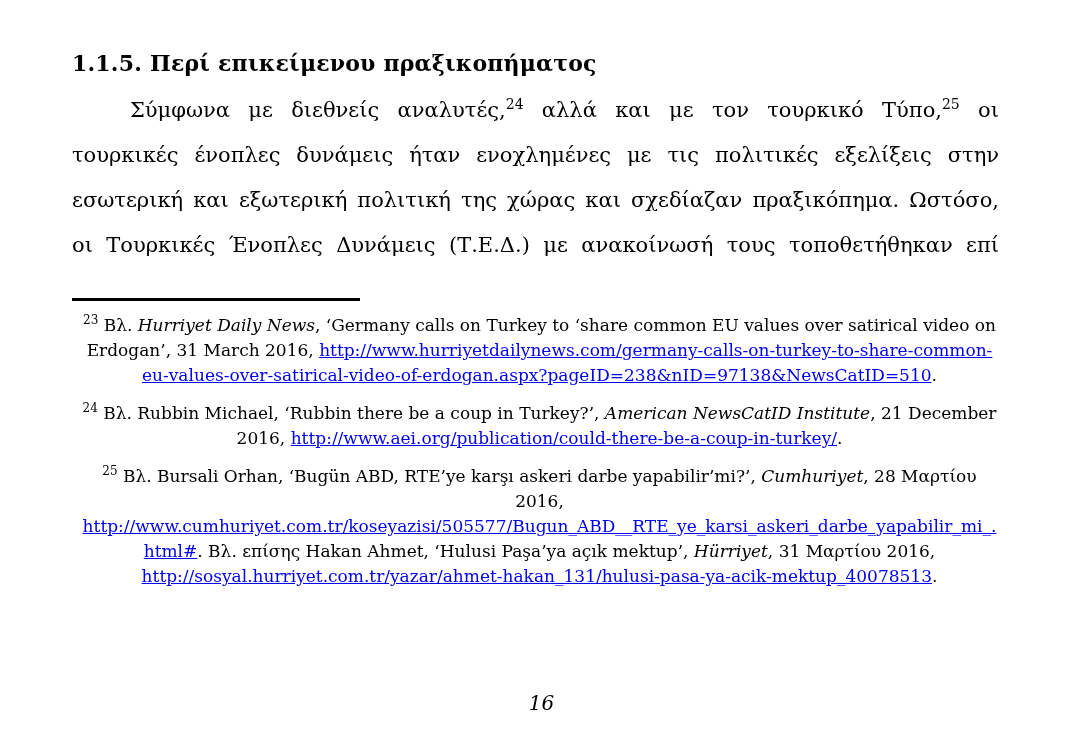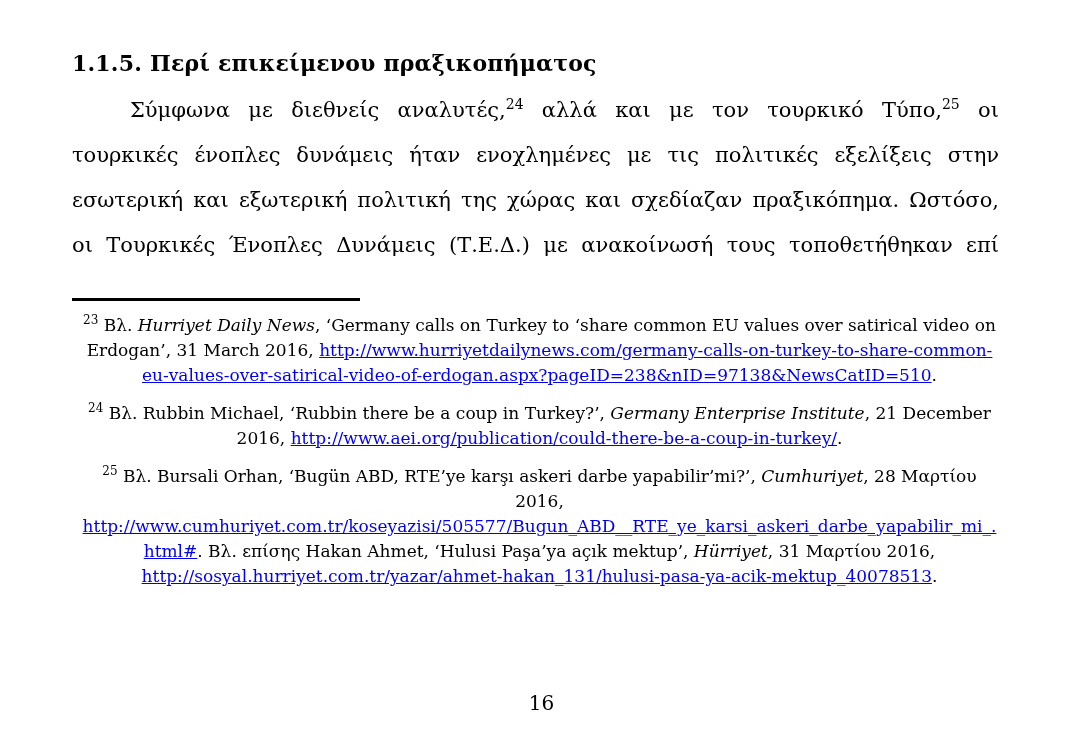--- a/index.html
+++ b/index.html
@@ -60,36 +60,37 @@
     overflow-wrap: anywhere;
     cursor: pointer;
   }
   .pagenum {
     position: absolute;
     bottom: 22px;
     left: 0;
     width: 100%;
     text-align: center;
     font-size: 20px;
+    font-style: italic;
   }
 </style>
 </head>
 <body>
 
 <div class="page">
   <div class="content">
 
     <h1 class="heading">1.1.5. Περί επικείμενου πραξικοπήματος</h1>
 
     <p class="para" id="paragraph"><span>Σύμφωνα με διεθνείς αναλυτές,</span><sup>24</sup><span> αλλά και με τον τουρκικό Τύπο,</span><sup>25</sup><span> οι τουρκικές ένοπλες δυνάμεις ήταν ενοχλημένες με τις πολιτικές εξελίξεις στην εσωτερική και εξωτερική πολιτική της χώρας και σχεδίαζαν πραξικόπημα. Ωστόσο, οι Τουρκικές Ένοπλες Δυνάμεις (Τ.Ε.Δ.) με ανακοίνωσή τους τοποθετήθηκαν επί</span></p>
 
     <hr class="fn-separator">
 
     <div id="footnotes">
         <div class="footnote"><sup>23</sup><span> Βλ. </span><i>Hurriyet Daily News</i><span>, ‘Germany calls on Turkey to ‘share common EU values over satirical video on Erdogan’, 31 March 2016, </span><a class="link" href="#">http://www.hurriyetdailynews.com/germany-calls-on-turkey-to-share-common-eu-values-over-satirical-video-of-erdogan.aspx?pageID=238&amp;nID=97138&amp;NewsCatID=510</a><span>.</span></div>
-        <div class="footnote"><sup>24</sup><span> Βλ. Rubbin Michael, ‘Rubbin there be a coup in Turkey?’, </span><i>Germany Enterprise Institute</i><span>, 21 December 2016, </span><a class="link" href="#">http://www.aei.org/publication/could-there-be-a-coup-in-turkey/</a><span>.</span></div>
+        <div class="footnote"><sup>24</sup><span> Βλ. Rubbin Michael, ‘Rubbin there be a coup in Turkey?’, </span><i>American NewsCatID Institute</i><span>, 21 December 2016, </span><a class="link" href="#">http://www.aei.org/publication/could-there-be-a-coup-in-turkey/</a><span>.</span></div>
         <div class="footnote"><sup>25</sup><span> Βλ. Bursali Orhan, ‘Bugün ABD, RTE’ye karşı askeri darbe yapabilir’mi?’, </span><i>Cumhuriyet</i><span>, 28 Μαρτίου 2016, </span><a class="link" href="#">http://www.cumhuriyet.com.tr/koseyazisi/505577/Bugun_ABD__RTE_ye_karsi_askeri_darbe_yapabilir_mi_.html#</a><span>. Βλ. επίσης Hakan Ahmet, ‘Hulusi Paşa’ya açık mektup’, </span><i>Hürriyet</i><span>, 31 Μαρτίου 2016, </span><a class="link" href="#">http://sosyal.hurriyet.com.tr/yazar/ahmet-hakan_131/hulusi-pasa-ya-acik-mektup_40078513</a><span>.</span></div>
       </div>
 
   </div>
 
   <div class="pagenum">16</div>
 </div>
 
 </body></html>

